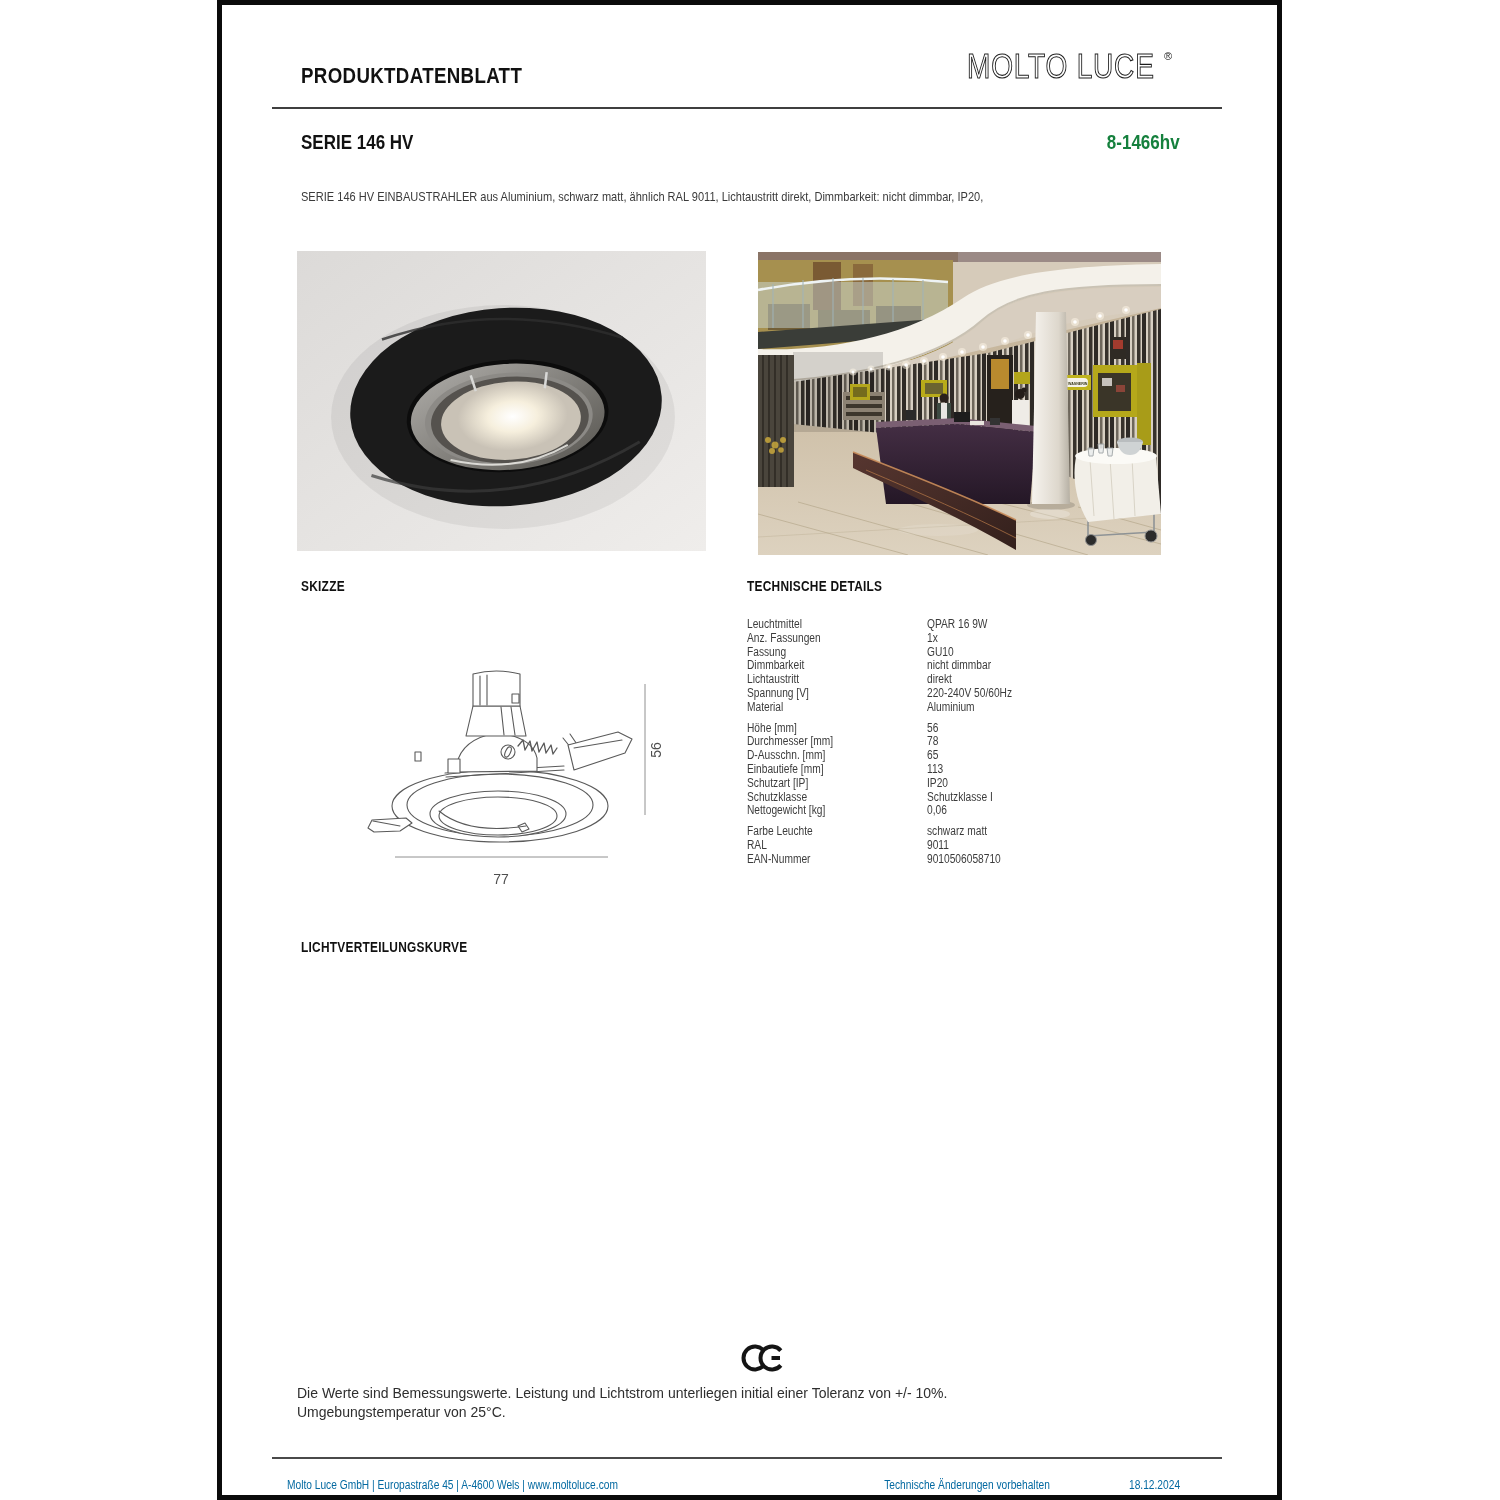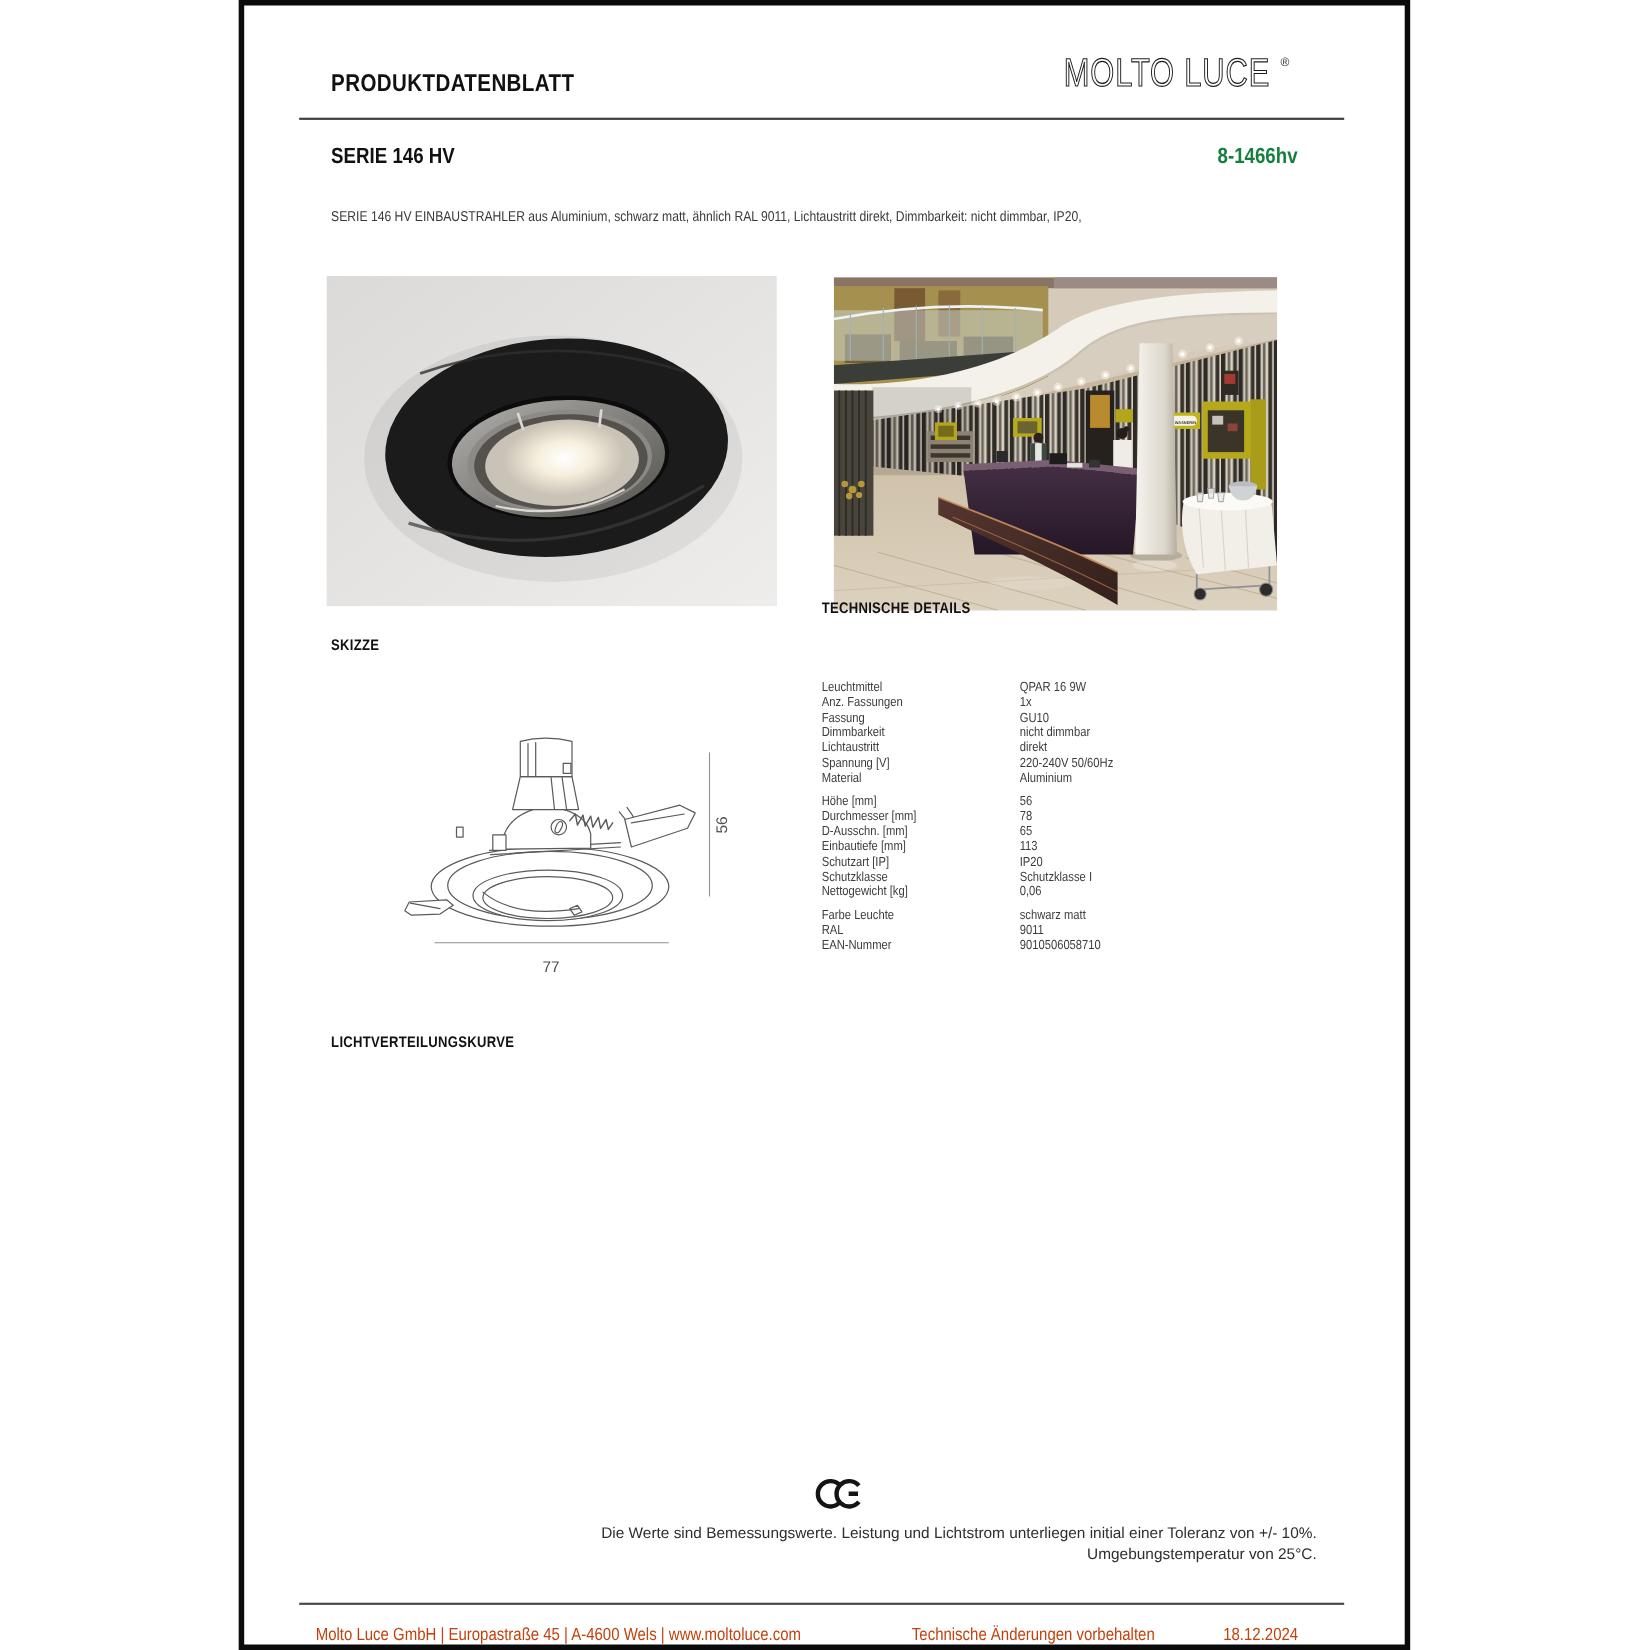--- a/index.html
+++ b/index.html
@@ -16,24 +16,24 @@
   .series{left:79px;top:126px;font-size:20px;font-weight:700;color:#111;}
   .article{right:97px;top:126px;font-size:20px;font-weight:700;color:#15803d;text-align:right;}
   .descr{left:79px;top:164px;font-size:13px;color:#3a3a3a;margin-top:20px;}
   .photo{overflow:hidden;background:#e3e1df;}
   .sec-h{font-size:14px;font-weight:700;letter-spacing:.3px;color:#111;}
   .spec-table{left:525px;top:613px;width:340px;font-size:12px;color:#3c3c3c;}
   .spec-group + .spec-group{margin-top:7px;}
   .spec-row{display:flex;line-height:13.8px;height:13.8px;}
   .spec-label{width:180px;flex:none;}
   .spec-value{flex:1;}
-  .disclaimer{left:75px;top:1379px;width:900px;text-align:right;
+  .disclaimer{left:75px;top:1379px;width:900px;text-align:left;
               font-size:14px;line-height:18.5px;color:#2e2e2e;}
   .rule-bottom{top:1452px;height:2px;background:#4a4a4a;}
-  .footer-text{top:1473px;font-size:16px;color:#c2410c;}
+  .footer-text{top:1473px;font-size:12px;color:#0369a1;}
   svg text{font-family:"Liberation Sans",sans-serif;}
 </style>
 </head>
 <body>
 
 <div class="page">
 
   <div class="abs doc-type"><span class="sx">PRODUKTDATENBLATT</span></div>
 
   <div class="abs" style="left:745px;top:43px;width:215px;height:40px;">
@@ -263,21 +263,21 @@
           <circle cx="14" cy="199" r="3"></circle>
             <circle cx="23" cy="198" r="2.8"></circle>
         </g>
       </g>
       <ellipse cx="292" cy="262" rx="20" ry="5" fill="#ffffff" opacity="0.25"></ellipse>
       <ellipse cx="180" cy="278" rx="40" ry="6" fill="#ffffff" opacity="0.12"></ellipse>
     </svg>
   </div>
 
   <div class="abs sec-h" style="left:79px;top:573px;"><span class="sx">SKIZZE</span></div>
-  <div class="abs sec-h" style="left:525px;top:539px;text-align:center;"><span class="sx">TECHNISCHE DETAILS</span></div>
+  <div class="abs sec-h" style="left:525px;top:573px;text-align:center;"><span class="sx">TECHNISCHE DETAILS</span></div>
 
   <div class="abs spec-table">
       <div class="spec-group">
         <div class="spec-row">
           <span class="spec-label"><span class="sx">Leuchtmittel</span></span>
           <span class="spec-value"><span class="sx">QPAR 16 9W</span></span>
         </div>
         <div class="spec-row">
           <span class="spec-label"><span class="sx">Anz. Fassungen</span></span>
           <span class="spec-value"><span class="sx">1x</span></span>

